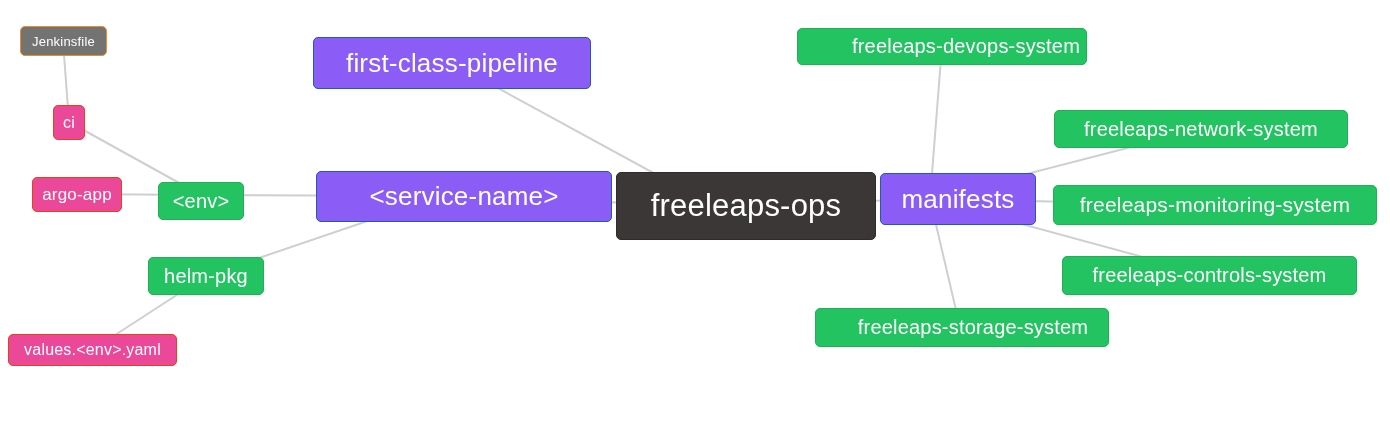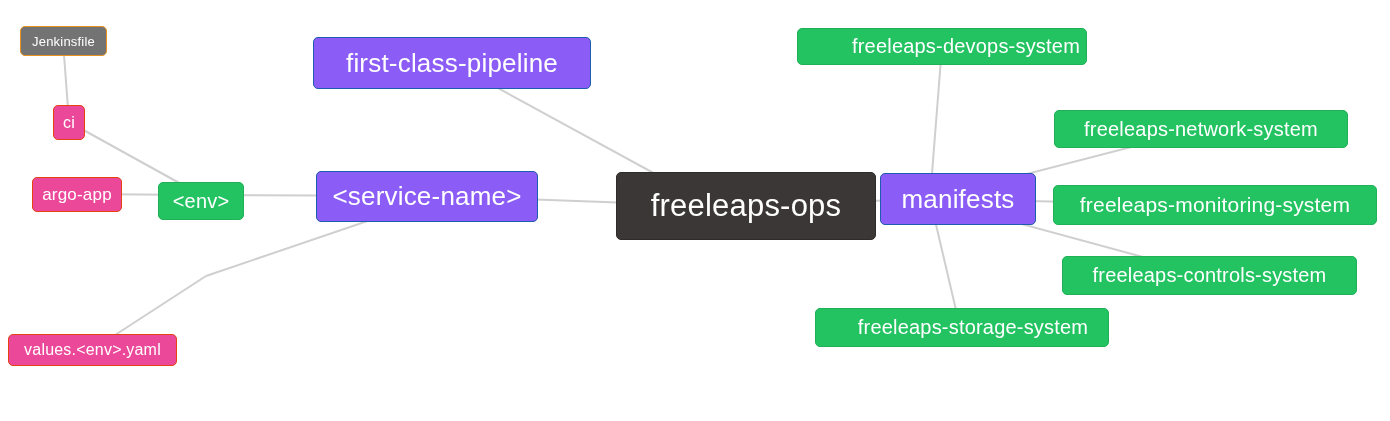--- a/index.html
+++ b/index.html
@@ -44,21 +44,21 @@
   .red    { background: #ec4899; border: 1px solid #e64212; }
   .orange { background: #737373; border: 1px solid #e79220; }
 
   
   #n-jenkinsfile          { left: 20px;   top: 26px;  width: 87px;  height: 30px; font-size: 13px; }
   #n-ci                   { left: 53px;   top: 105px; width: 32px;  height: 35px; font-size: 16px; }
   #n-argo-app             { left: 32px;   top: 177px; width: 90px;  height: 35px; font-size: 17px; text-align: right; }
   #n-env                  { left: 158px;  top: 176px; width: 86px;  height: 38px; font-size: 20px; margin-top: 6px; }
   #n-helm-pkg             { left: 148px;  top: 257px; width: 116px; height: 38px; font-size: 20px; }
   #n-values-env-yaml      { left: 8px;    top: 334px; width: 169px; height: 32px; font-size: 16px; }
-  #n-service-name         { left: 316px;  top: 171px; width: 222px; height: 51px; font-size: 26px; }
+  #n-service-name         { left: 316px;  top: 171px; width: 296px; height: 51px; font-size: 26px; }
   #n-first-class-pipeline { left: 313px;  top: 37px;  width: 278px; height: 52px; font-size: 26px; }
   #n-freeleaps-ops        { left: 584px;  top: 172px; width: 260px; height: 68px; font-size: 31px; }
   #n-manifests            { left: 880px;  top: 173px; width: 156px; height: 52px; font-size: 26px; }
   #n-devops-system        { left: 797px;  top: 28px;  width: 290px; height: 37px; font-size: 20px; padding-left: 48px; }
   #n-network-system       { left: 1054px; top: 110px; width: 294px; height: 38px; font-size: 20px; }
   #n-monitoring-system    { left: 1053px; top: 185px; width: 324px; height: 40px; font-size: 21px; }
   #n-controls-system      { left: 1062px; top: 256px; width: 295px; height: 39px; font-size: 20px; text-align: center; }
   #n-storage-system       { left: 815px;  top: 308px; width: 294px; height: 39px; font-size: 20px; padding-left: 22px; }
 </style>
 </head>
@@ -80,20 +80,21 @@
     <line x1="930" y1="199" x2="1201" y2="129"></line>
     <line x1="930" y1="199" x2="1215" y2="205"></line>
     <line x1="930" y1="199" x2="1209" y2="275"></line>
     <line x1="930" y1="199" x2="960" y2="327"></line>
   </svg>
 
   <div class="node orange" id="n-jenkinsfile">Jenkinsfile</div>
   <div class="node red" id="n-ci">ci</div>
   <div class="node red" id="n-argo-app">argo-app</div>
   <div class="node green" id="n-env">&lt;env&gt;</div>
+  <div class="node green" id="n-helm-pkg">helm-pkg</div>
   <div class="node red" id="n-values-env-yaml">values.&lt;env&gt;.yaml</div>
   <div class="node blue" id="n-service-name">&lt;service-name&gt;</div>
   <div class="node blue" id="n-first-class-pipeline">first-class-pipeline</div>
   <div class="node dark" id="n-freeleaps-ops">freeleaps-ops</div>
   <div class="node blue" id="n-manifests">manifests</div>
   <div class="node green" id="n-devops-system">freeleaps-devops-system</div>
   <div class="node green" id="n-monitoring-system">freeleaps-monitoring-system</div>
   <div class="node green" id="n-network-system">freeleaps-network-system</div>
   <div class="node green" id="n-controls-system">freeleaps-controls-system</div>
   <div class="node green" id="n-storage-system">freeleaps-storage-system</div>

